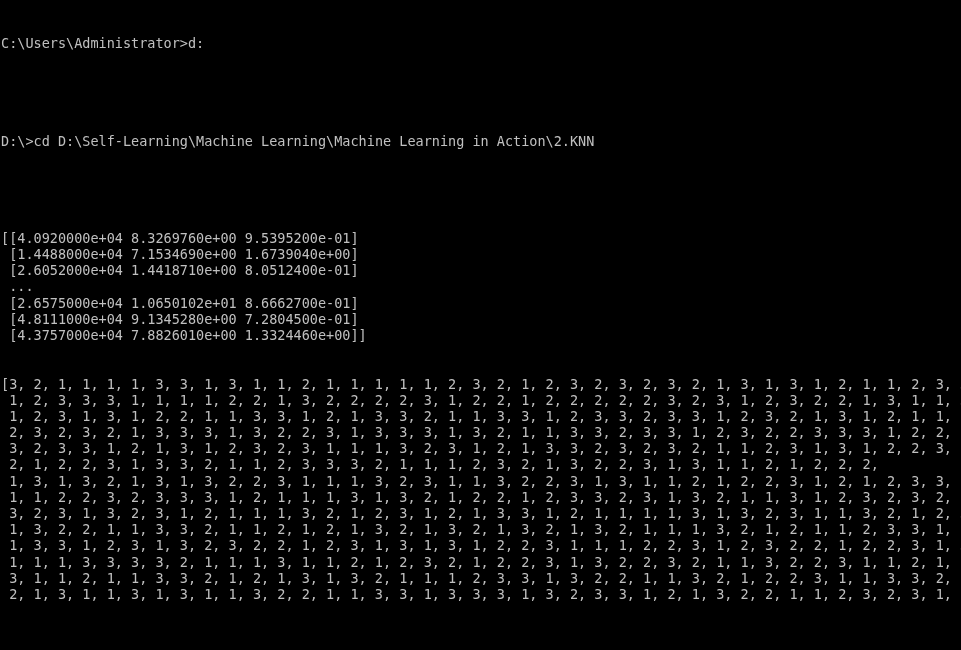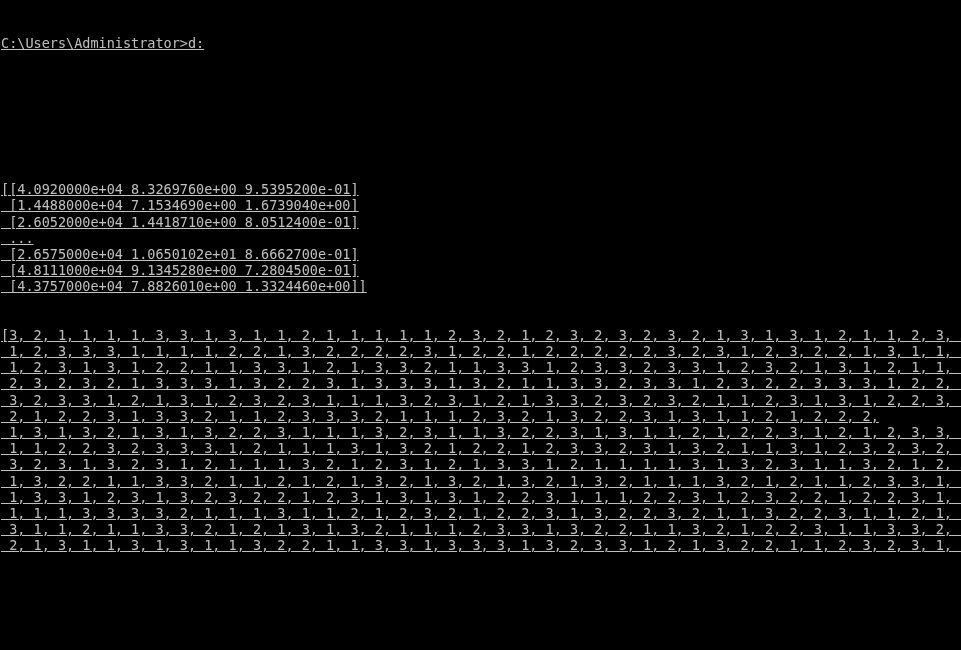--- a/index.html
+++ b/index.html
@@ -24,30 +24,30 @@
     letter-spacing: 0px;
     white-space: pre;
     overflow: hidden;
     padding: 3px 0 0 1px;
     box-sizing: border-box;
   }
   .line {
     white-space: pre;
     height: 16.2px;
     font-variant-ligatures: none;
-    text-decoration: underline;
   }
   .blank {
     height: 16.2px;
   }
 </style>
 </head>
 <body>
 
 <div id="console">
   <div class="line"><span>C:\Users\Administrator&gt;</span><span>d:</span></div>
   <div class="blank"></div>
+  <div class="line"><span>D:\&gt;</span><span>cd D:\Self-Learning\Machine Learning\Machine Learning in Action\2.KNN</span></div>
   <div class="blank"></div>
   <div><div class="line">[[4.0920000e+04 8.3269760e+00 9.5395200e-01]</div><div class="line"> [1.4488000e+04 7.1534690e+00 1.6739040e+00]</div><div class="line"> [2.6052000e+04 1.4418710e+00 8.0512400e-01]</div><div class="line"> ...</div><div class="line"> [2.6575000e+04 1.0650102e+01 8.6662700e-01]</div><div class="line"> [4.8111000e+04 9.1345280e+00 7.2804500e-01]</div><div class="line"> [4.3757000e+04 7.8826010e+00 1.3324460e+00]]</div></div>
   <div><div class="line">[3, 2, 1, 1, 1, 1, 3, 3, 1, 3, 1, 1, 2, 1, 1, 1, 1, 1, 2, 3, 2, 1, 2, 3, 2, 3, 2, 3, 2, 1, 3, 1, 3, 1, 2, 1, 1, 2, 3, 3,</div><div class="line"> 1, 2, 3, 3, 3, 1, 1, 1, 1, 2, 2, 1, 3, 2, 2, 2, 2, 3, 1, 2, 2, 1, 2, 2, 2, 2, 2, 3, 2, 3, 1, 2, 3, 2, 2, 1, 3, 1, 1, 3, 3,</div><div class="line"> 1, 2, 3, 1, 3, 1, 2, 2, 1, 1, 3, 3, 1, 2, 1, 3, 3, 2, 1, 1, 3, 3, 1, 2, 3, 3, 2, 3, 3, 1, 2, 3, 2, 1, 3, 1, 2, 1, 1, 2, 3,</div><div class="line"> 2, 3, 2, 3, 2, 1, 3, 3, 3, 1, 3, 2, 2, 3, 1, 3, 3, 3, 1, 3, 2, 1, 1, 3, 3, 2, 3, 3, 1, 2, 3, 2, 2, 3, 3, 3, 1, 2, 2, 1, 1,</div><div class="line"> 3, 2, 3, 3, 1, 2, 1, 3, 1, 2, 3, 2, 3, 1, 1, 1, 3, 2, 3, 1, 2, 1, 3, 3, 2, 3, 2, 3, 2, 1, 1, 2, 3, 1, 3, 1, 2, 2, 3, 2,</div><div class="line"> 2, 1, 2, 2, 3, 1, 3, 3, 2, 1, 1, 2, 3, 3, 3, 2, 1, 1, 1, 2, 3, 2, 1, 3, 2, 2, 3, 1, 3, 1, 1, 2, 1, 2, 2, 2,</div><div class="line"> 1, 3, 1, 3, 2, 1, 3, 1, 3, 2, 2, 3, 1, 1, 1, 3, 2, 3, 1, 1, 3, 2, 2, 3, 1, 3, 1, 1, 2, 1, 2, 2, 3, 1, 2, 1, 2, 3, 3, 2,</div><div class="line"> 1, 1, 2, 2, 3, 2, 3, 3, 3, 1, 2, 1, 1, 1, 3, 1, 3, 2, 1, 2, 2, 1, 2, 3, 3, 2, 3, 1, 3, 2, 1, 1, 3, 1, 2, 3, 2, 3, 2, 2,</div><div class="line"> 3, 2, 3, 1, 3, 2, 3, 1, 2, 1, 1, 1, 3, 2, 1, 2, 3, 1, 2, 1, 3, 3, 1, 2, 1, 1, 1, 1, 3, 1, 3, 2, 3, 1, 1, 3, 2, 1, 2, 3,</div><div class="line"> 1, 3, 2, 2, 1, 1, 3, 3, 2, 1, 1, 2, 1, 2, 1, 3, 2, 1, 3, 2, 1, 3, 2, 1, 3, 2, 1, 1, 1, 3, 2, 1, 2, 1, 1, 2, 3, 3, 1, 2,</div><div class="line"> 1, 3, 3, 1, 2, 3, 1, 3, 2, 3, 2, 2, 1, 2, 3, 1, 3, 1, 3, 1, 2, 2, 3, 1, 1, 1, 2, 2, 3, 1, 2, 3, 2, 2, 1, 2, 2, 3, 1, 3,</div><div class="line"> 1, 1, 1, 3, 3, 3, 3, 2, 1, 1, 1, 3, 1, 1, 2, 1, 2, 3, 2, 1, 2, 2, 3, 1, 3, 2, 2, 3, 2, 1, 1, 3, 2, 2, 3, 1, 1, 2, 1, 1,</div><div class="line"> 3, 1, 1, 2, 1, 1, 3, 3, 2, 1, 2, 1, 3, 1, 3, 2, 1, 1, 1, 2, 3, 3, 1, 3, 2, 2, 1, 1, 3, 2, 1, 2, 2, 3, 1, 1, 3, 3, 2, 2,</div><div class="line"> 2, 1, 3, 1, 1, 3, 1, 3, 1, 1, 3, 2, 2, 1, 1, 3, 3, 1, 3, 3, 3, 1, 3, 2, 3, 3, 1, 2, 1, 3, 2, 2, 1, 1, 2, 3, 2, 3, 1, 1,</div></div>
   
   
 </div>
 
 </body></html>

